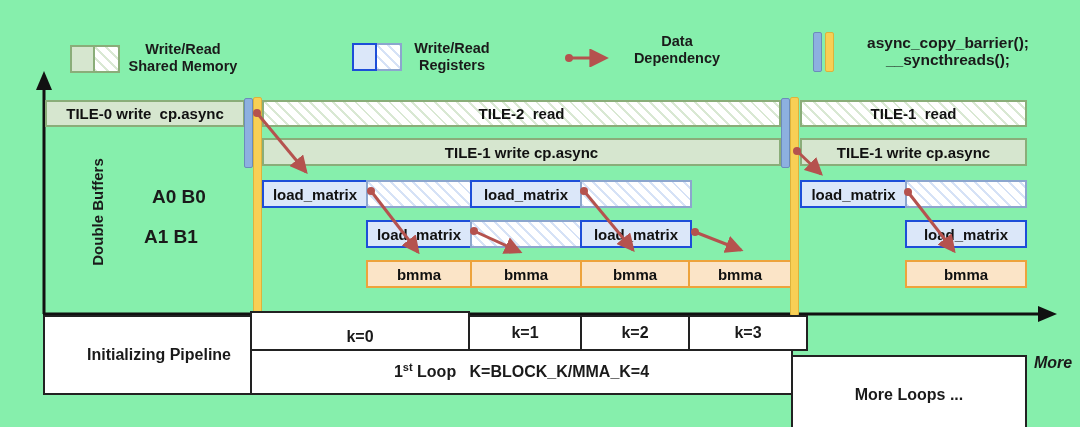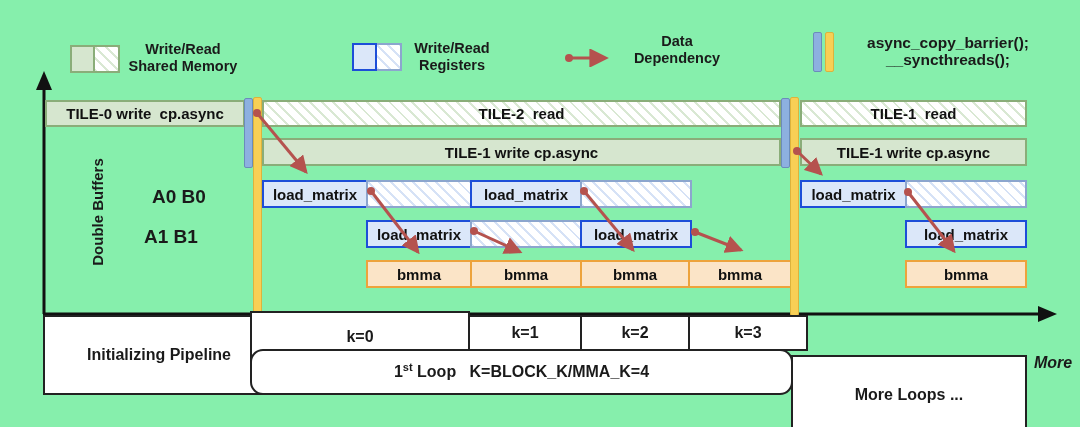--- a/index.html
+++ b/index.html
@@ -170,21 +170,21 @@
   </div>
   <div class="tcell" style="left:468px;top:315px;width:114px;height:36px;">
     <span>k=1</span>
   </div>
   <div class="tcell" style="left:580px;top:315px;width:110px;height:36px;">
     <span>k=2</span>
   </div>
   <div class="tcell" style="left:688px;top:315px;width:120px;height:36px;">
     <span>k=3</span>
   </div>
-  <div class="tcell" style="left:250px;top:349px;width:543px;height:46px;border-radius:13px;">
+  <div class="tcell" style="left:250px;top:349px;width:543px;height:46px;">
     <span><span>1</span><sup>st</sup><span class="pre"> Loop   K=BLOCK_K/MMA_K=4</span></span>
   </div>
   <div class="tcell" style="left:791px;top:315px;width:236px;height:80px;margin-top:40px;">
     <span>More Loops ...</span>
   </div>
   <div class="time-label" style="left:1034px;top:354px;">More</div>
 
   <svg width="1080" height="427" style="pointer-events:none;">
     <defs>
       <marker id="ah" viewBox="0 0 10 10" refX="8.5" refY="5" markerWidth="6" markerHeight="6" orient="auto">

